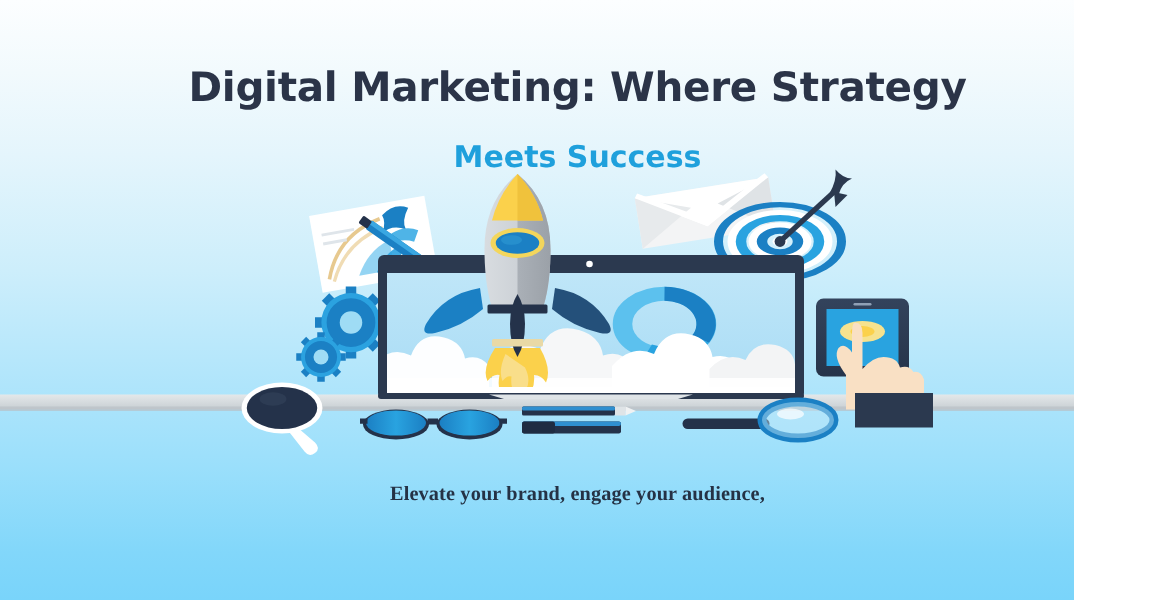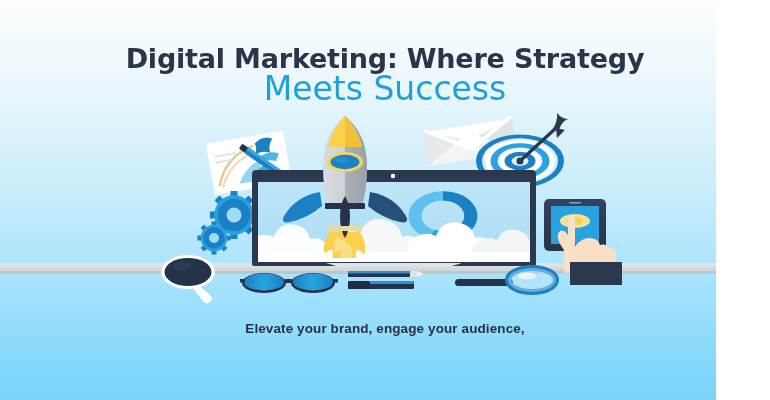--- a/index.html
+++ b/index.html
@@ -29,36 +29,36 @@
   .title-line1 {
     font-family: "DejaVu Sans", sans-serif;
     font-weight: bold;
     font-size: 27px;
     letter-spacing: -0.2px;
     color: #2b3448;
     line-height: 30px;
   }
   .title-line2 {
     font-family: "DejaVu Sans", sans-serif;
-    font-weight: normal;
-    font-size: 33px;
+    font-weight: bold;
+    font-size: 20px;
     color: #1fa0dc;
     line-height: 28px;
-    margin-top: 1px;
+    margin-top: 16px;
   }
   .subtitle-block {
     position: absolute;
     top: 320px;
     left: 0;
     width: 770px;
     text-align: center;
     z-index: 40;
   }
   .subtitle-line {
-    font-family: Liberation Sans, sans-serif;
+    font-family: Liberation Serif, serif;
     font-weight: bold;
     font-size: 13.5px;
     color: #253245;
     line-height: 17px;
     letter-spacing: 0.1px;
   }
   
   .stage {
     position: absolute;
     left: 0;

